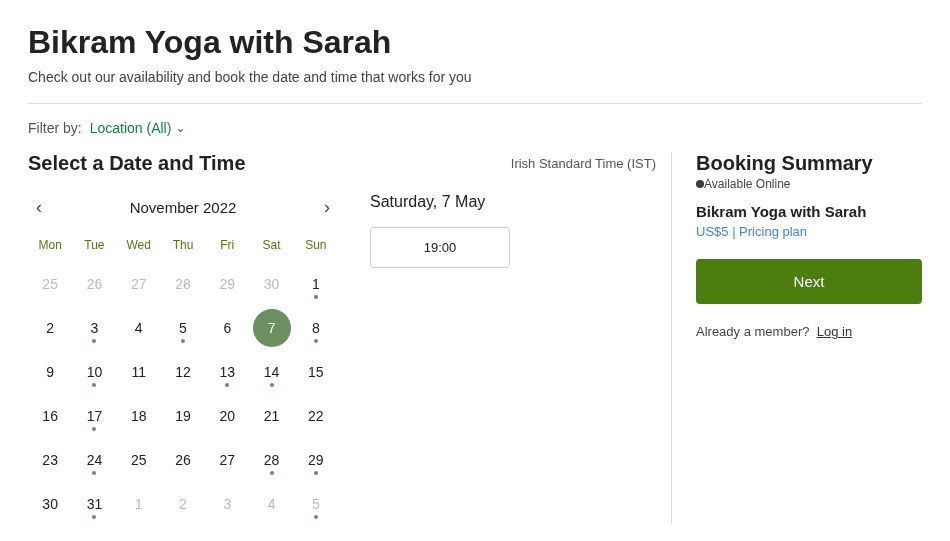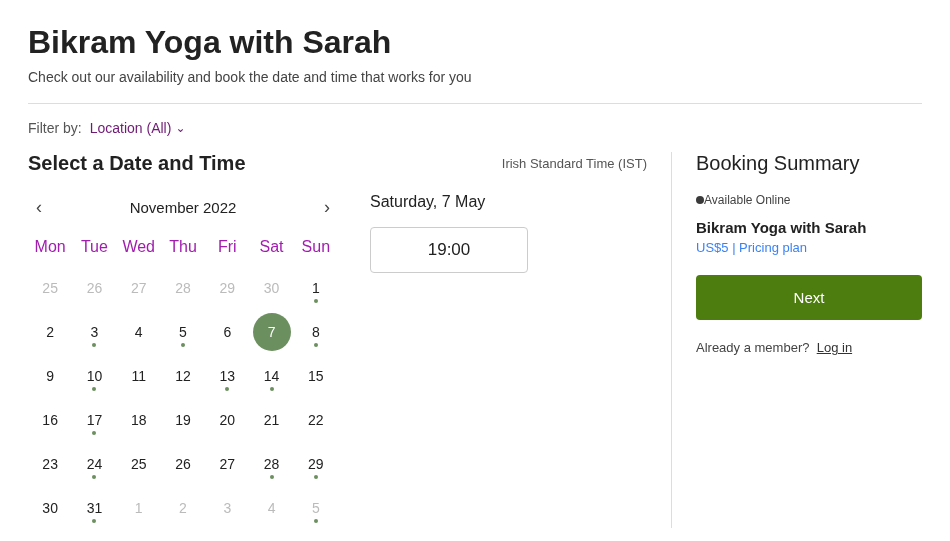--- a/index.html
+++ b/index.html
@@ -33,33 +33,33 @@
     }
     .filter-label {
       color: #555;
     }
     .filter-dropdown {
       display: flex;
       align-items: center;
       gap: 4px;
       cursor: pointer;
       font-size: 14px;
-      color: #701a75;
+      color: #15803d;
     }
     .chevron {
       font-size: 12px;
     }
     .main-layout {
       display: flex;
       gap: 0;
     }
     .left-panel {
       flex: 1;
       border-right: 1px solid #ddd;
-      padding-right: 24px;
+      padding-right: 15px;
     }
     .right-panel {
       width: 250px;
       padding-left: 24px;
     }
     .section-header {
       display: flex;
       justify-content: space-between;
       align-items: center;
       margin-bottom: 18px;
@@ -97,22 +97,22 @@
       font-size: 15px;
       font-weight: 500;
     }
     .cal-grid {
       display: grid;
       grid-template-columns: repeat(7, 1fr);
       text-align: center;
       row-gap: 4px;
     }
     .cal-day-header {
-      font-size: 16px;
-      color: #a21caf;
+      font-size: 12px;
+      color: #4d7c0f;
       padding-bottom: 8px;
       font-weight: 500;
     }
     .cal-cell {
       position: relative;
       width: 38px;
       height: 38px;
       display: flex;
       flex-direction: column;
       align-items: center;
@@ -147,28 +147,28 @@
     .time-area-title {
       font-size: 16px;
       font-weight: 500;
       margin-bottom: 16px;
     }
     .time-slot {
       border: 1px solid #ccc;
       border-radius: 4px;
       padding: 12px 24px;
       text-align: center;
-      font-size: 17px;
-      cursor: pointer;
-      width: 158px;
+      font-size: 13px;
+      cursor: pointer;
+      width: 140px;
     }
     .booking-summary-title {
       font-size: 20px;
-      font-weight: 400;
-      margin-bottom: 16px;
+      font-weight: 700;
+      margin-bottom: 0;
     }
     .available-badge {
       display: inline-flex;
       align-items: center;
       font-size: 12px;
       color: #444;
       margin-bottom: 12px;
     }
     .badge-dot {
       width: 8px;

